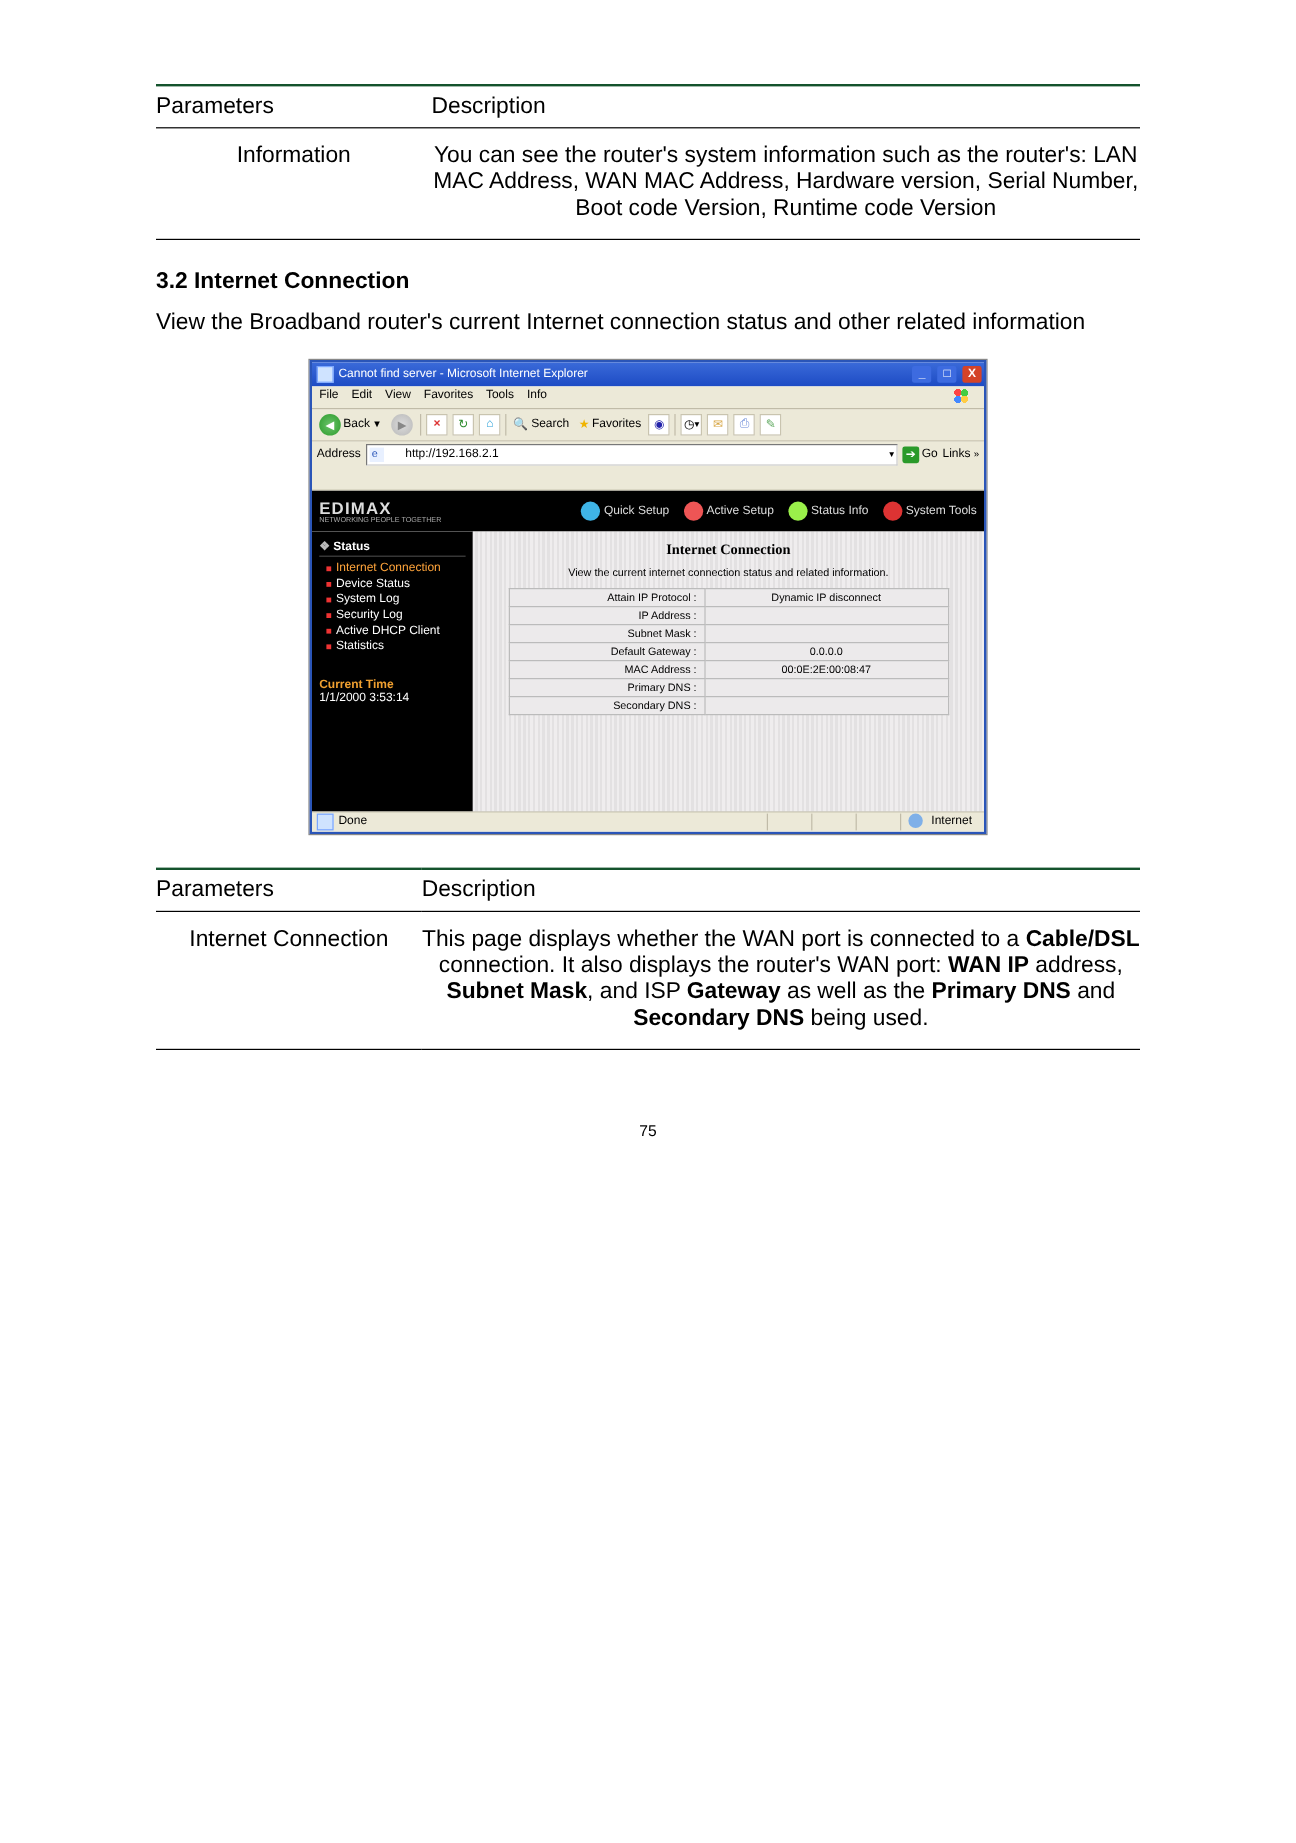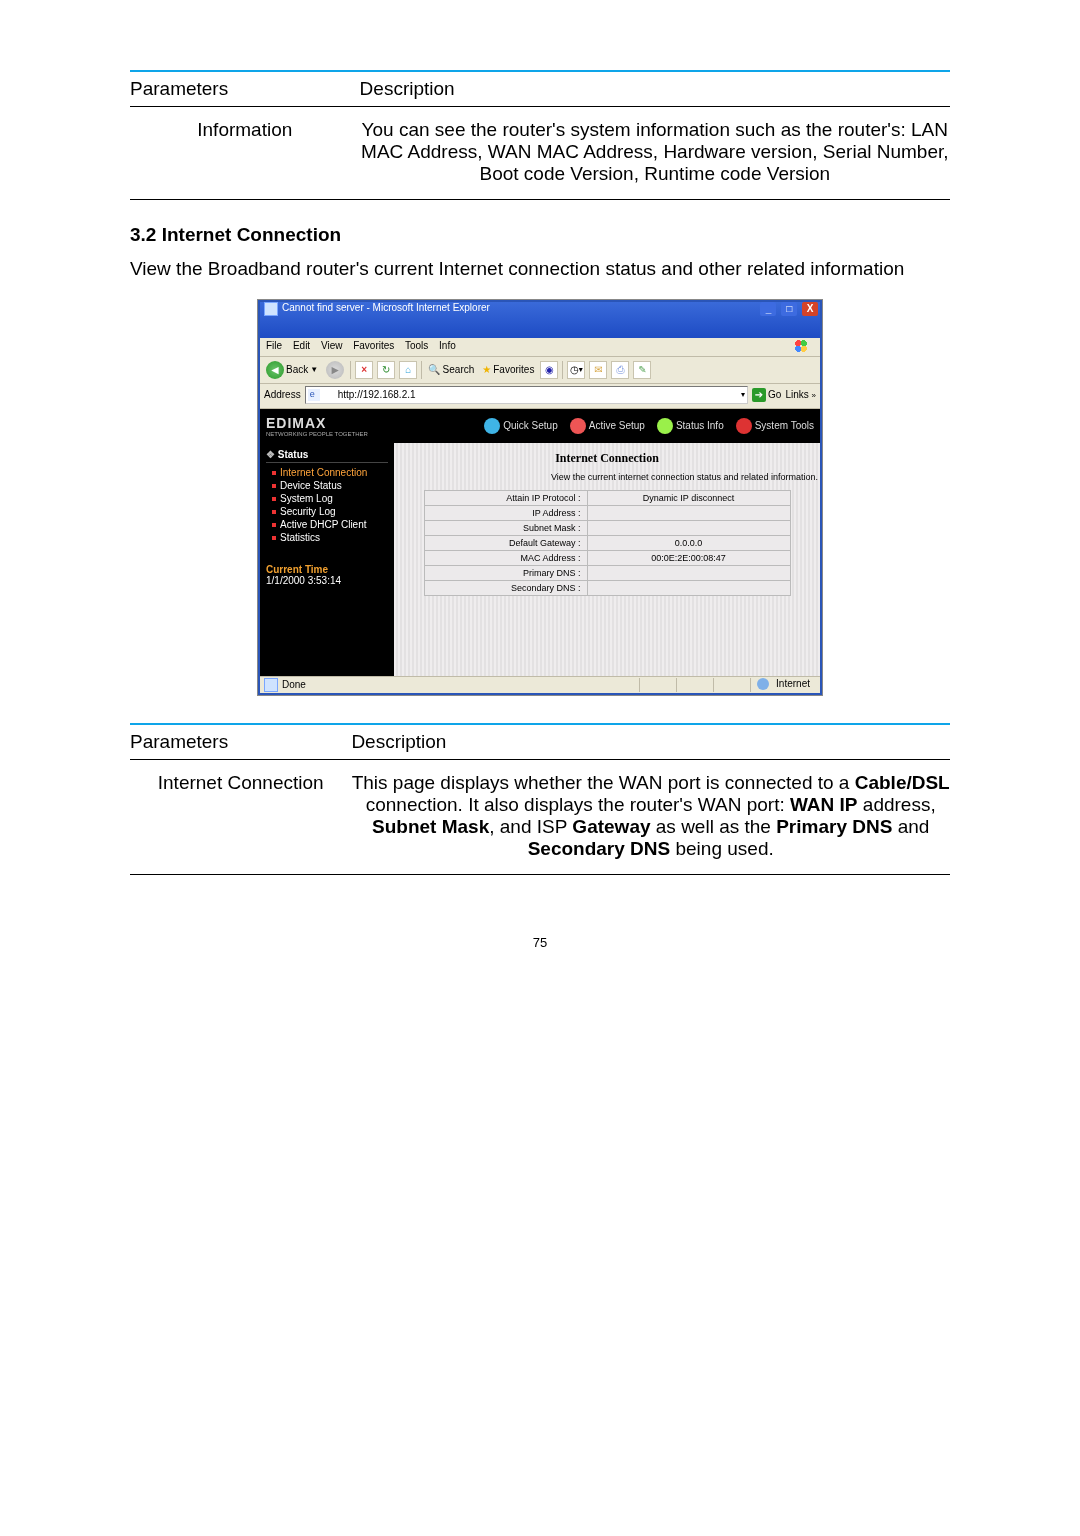--- a/index.html
+++ b/index.html
@@ -19,21 +19,21 @@
     border-collapse: collapse;
     margin-bottom: 24px;
   }
   .params-table td, .params-table th {
     text-align: left;
     vertical-align: top;
     padding: 6px 0 6px 0;
     font-weight: normal;
   }
   .hdr-row td, .hdr-row th {
-    border-top: 2px solid #0ea5e9;
+    border-top: 2px solid #14532d;
     border-bottom: 1px solid #000;
   }
   .body-row-last td {
     border-bottom: 1px solid #000;
     padding-bottom: 14px;
     text-align: center;
   }
   .col-param { width: 28%; }
   .col-desc  { width: 72%; }
   .col-param2 { width: 27%; }
@@ -53,24 +53,24 @@
     width: 560px;
     margin: 0 auto 28px auto;
     border: 2px solid #2a55b8;
     background: #fff;
     font-size: 10px;
     font-family: Tahoma, Arial, sans-serif;
     box-shadow: 0 0 0 1px #888;
   }
   .titlebar {
     display: flex;
-    align-items: flex-start;
+    align-items: center;
     background: linear-gradient(#3a6ad9, #1d4bc4);
     color: #fff;
-    height: 36px;
+    height: 20px;
     padding: 0 2px 0 4px;
   }
   .tb-ico {
     width: 12px; height: 12px;
     background: #cfe3ff;
     margin-right: 4px;
     border: 1px solid #7aa6ff;
   }
   .tb-spacer { flex: 1 }
   .win-btns span {
@@ -137,21 +137,21 @@
   .ico-refr   { color:#2a8a2a; }
   .ico-home   { color:#2aa0d8; }
   .ico-mail   { color:#d8a848; }
   .ico-prn    { color:#6b8ad8; }
   .ico-misc   { color:#5aa65a; }
   .ico-media  { color:#22a; }
 
   .addrbar {
     display:flex; align-items:center;
     background:#ece9d8;
-    padding:2px 4px 4px 4px;
+    padding:2px 4px 20px 4px;
     gap:4px;
     border-bottom:1px solid #c0bba8;
   }
   .addrbar .lbl { }
   .addr-input {
     flex:1;
     border:1px inset #ccc;
     background:#fff;
     padding:1px 2px;
     display:flex; align-items:center; gap:18px;
@@ -228,21 +228,21 @@
   }
   .main-title {
     text-align:center;
     font-weight:bold;
     font-family: "Times New Roman", serif;
     font-size:12px;
     padding:6px 0 4px 0;
     color:#000;
   }
   .main-sub {
-    text-align:right;
+    text-align:center;
     font-size:9px;
     padding:2px 0 8px 0;
   }
   .info-table {
     margin: 0 auto;
     border-collapse: collapse;
     font-size:9px;
     background: transparent;
   }
   .info-table td {

